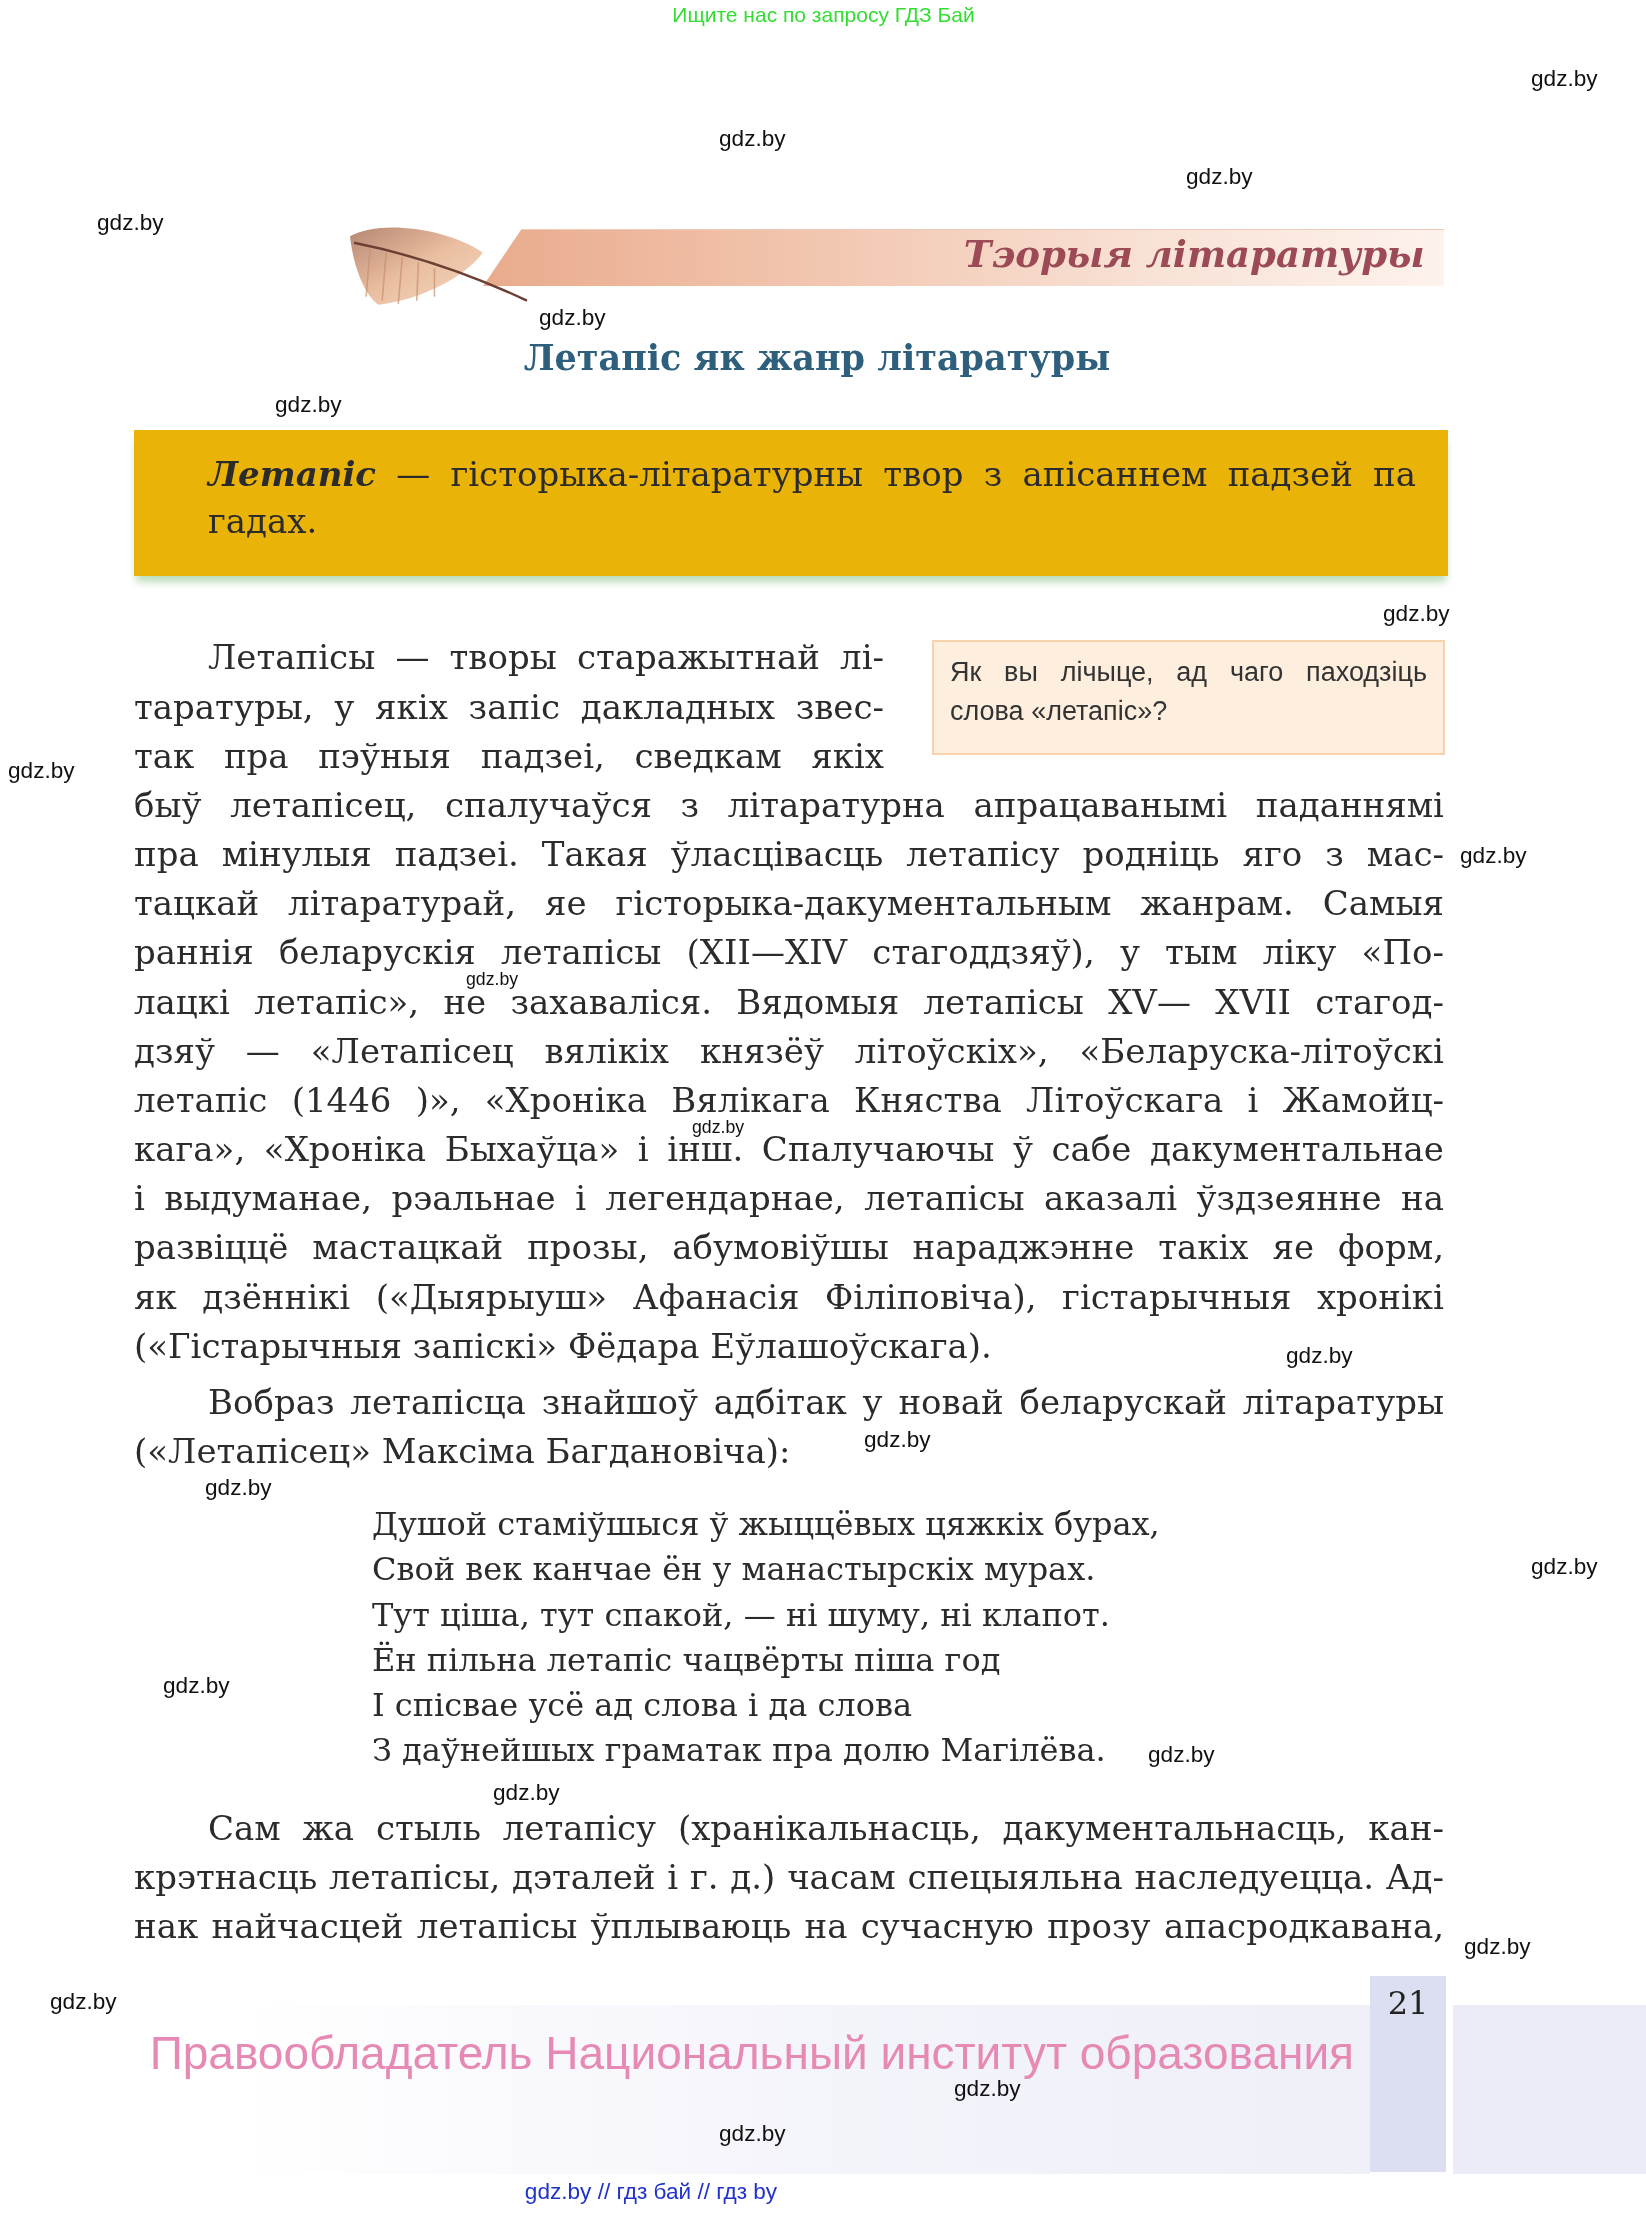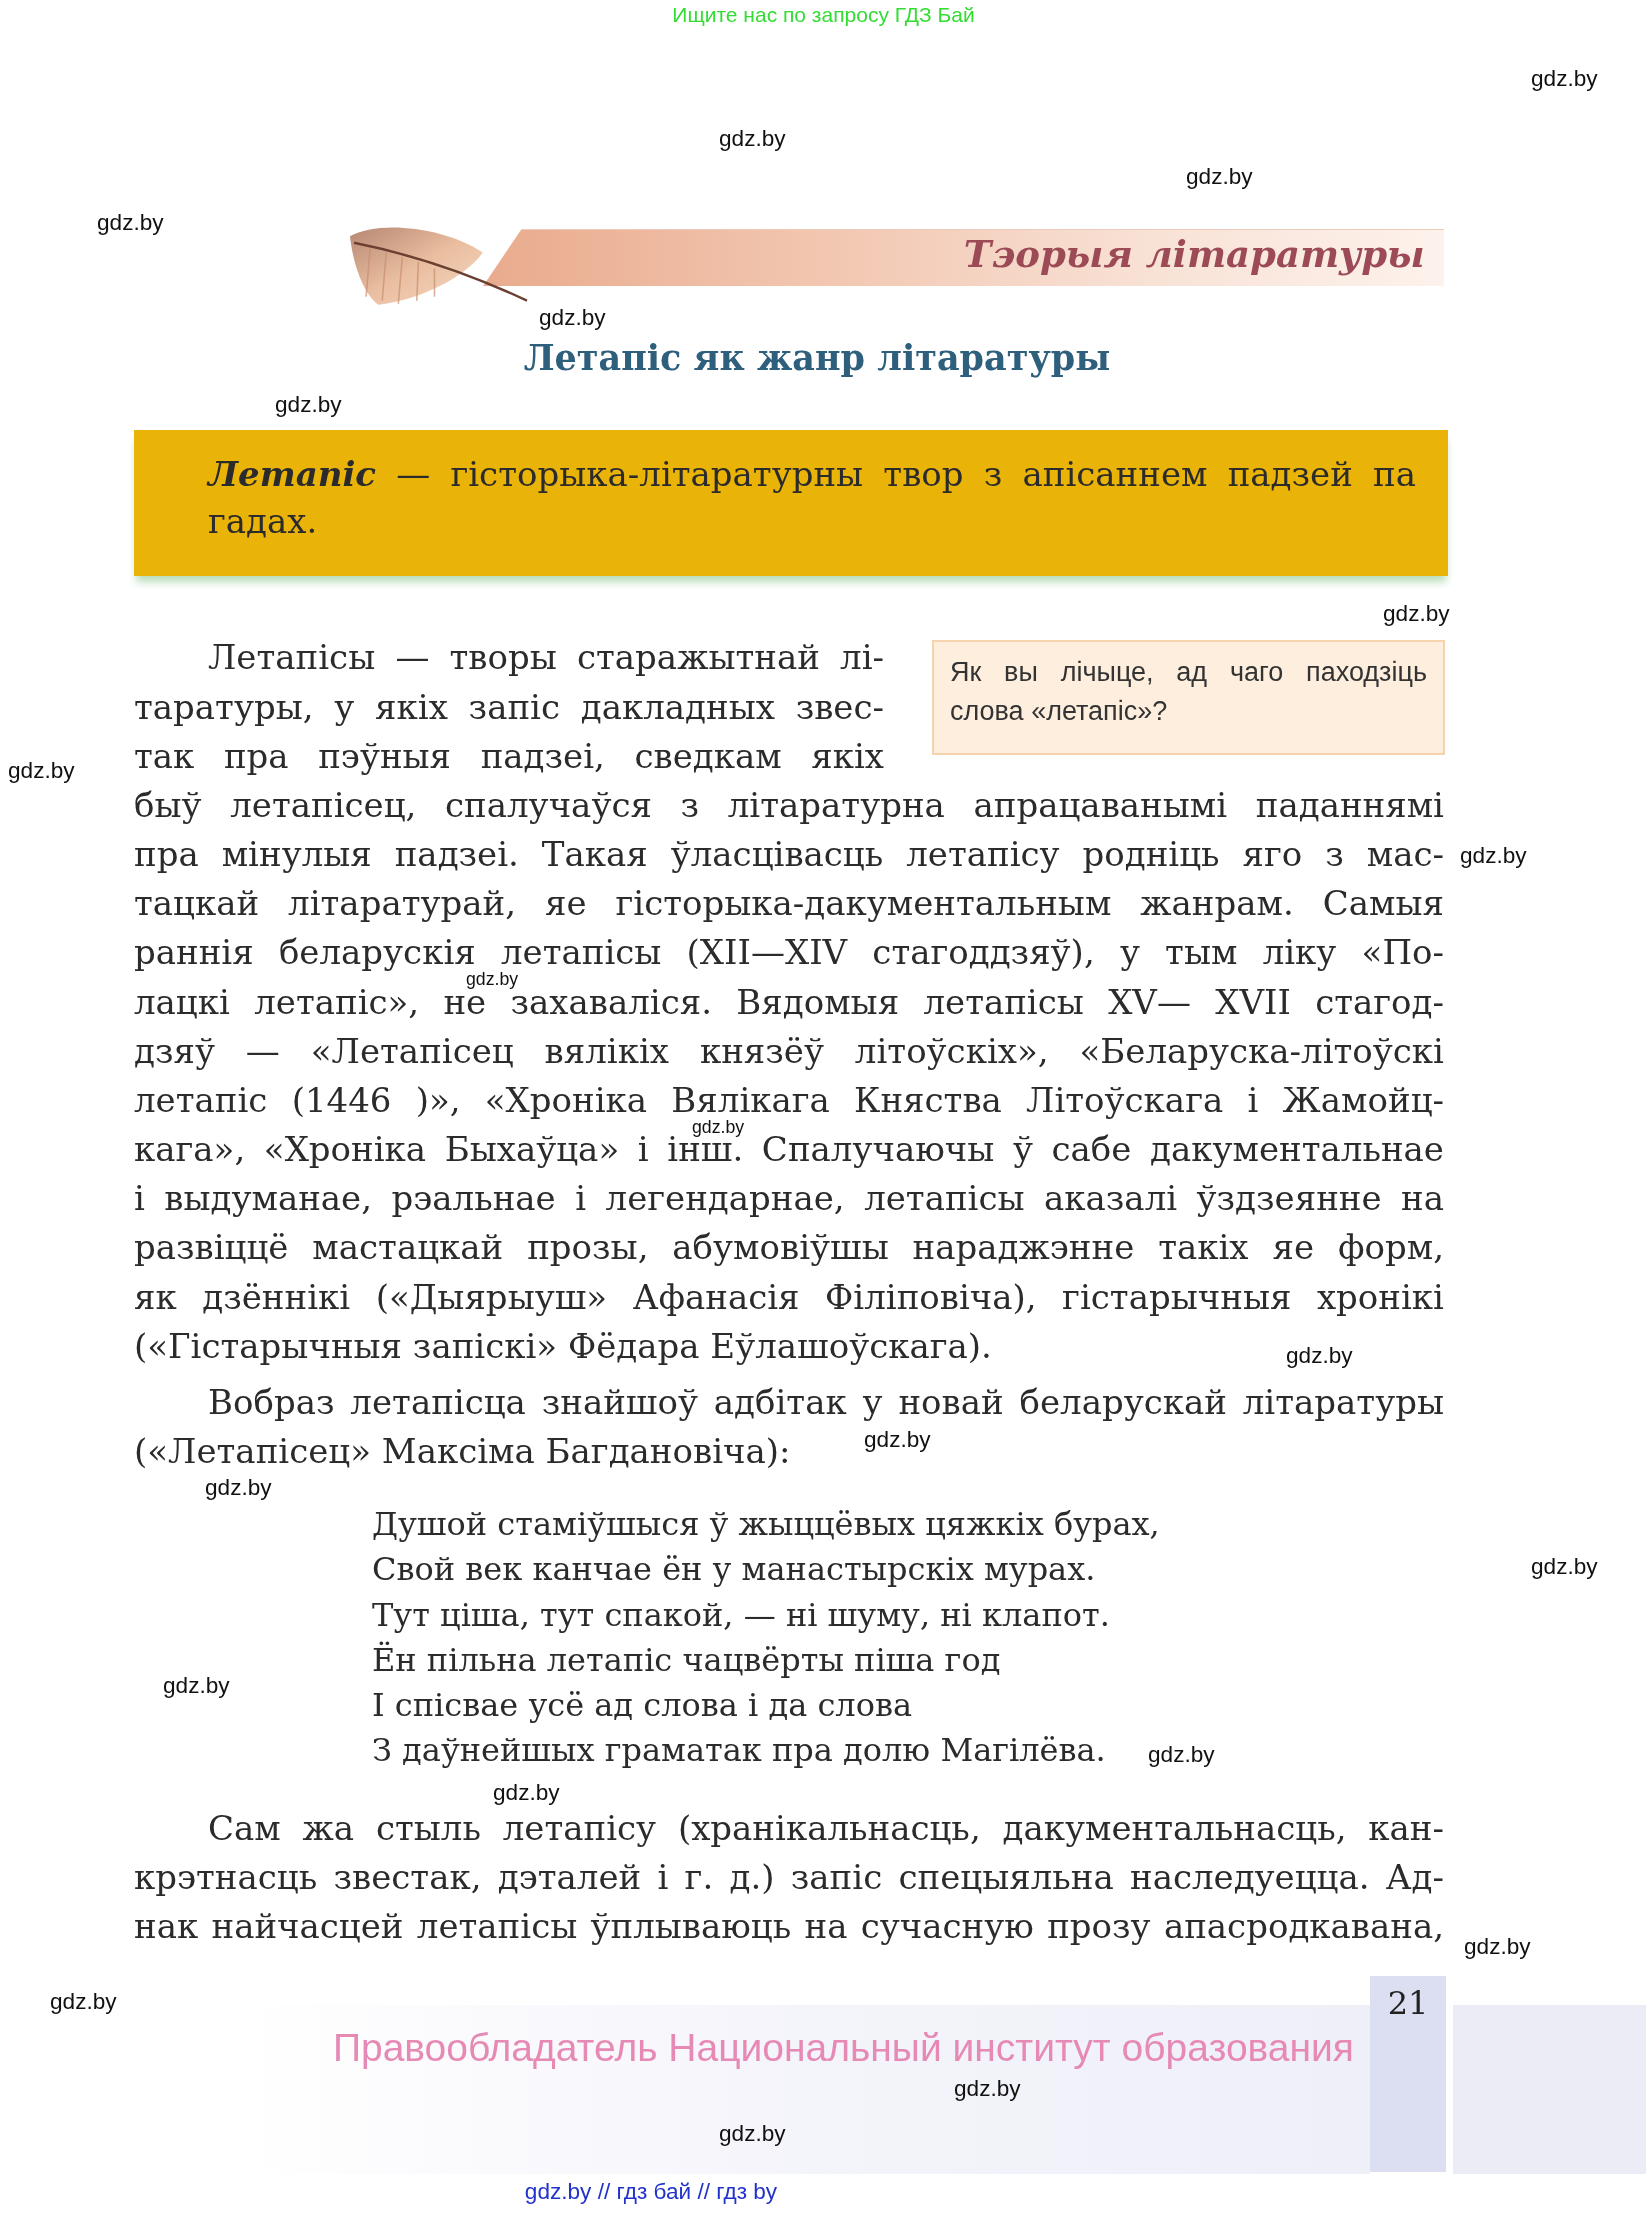--- a/index.html
+++ b/index.html
@@ -75,21 +75,21 @@
   }
   .footer-band-right {
     left: 1453px; top: 2005px; width: 193px; height: 169px; background: #ececf7;
   }
   .page-num-box {
     left: 1370px; top: 1976px; width: 76px; height: 196px; background: #dcdff1;
     text-align: center; font-size: 32px; padding-top: 8px; box-sizing: border-box; color: #222;
   }
   .copyright {
     left: 0; width: 1370px; top: 2026px; text-align: right; padding-right: 16px; box-sizing: border-box;
-    font-family: "Liberation Sans", sans-serif; font-size: 39px; color: #e68ab5;
+    font-family: "Liberation Sans", sans-serif; font-size: 46px; color: #e68ab5;
   }
   .bottom-links {
     left: 0; width: 1302px; top: 2179px; text-align: center;
     font-family: "Liberation Sans", sans-serif; font-size: 22.6px; color: #2233cc;
   }
 </style>
 </head>
 <body>
 
 <div class="abs top-search">Ищите нас по запросу ГДЗ Бай</div>
@@ -169,21 +169,21 @@
 <div class="para-line last" style="top:1427px">(«Летапісец» Максіма Багдановіча):</div>
 
 <div class="poem-line" style="top:1502px">Душой стаміўшыся ў жыццёвых цяжкіх бурах,</div>
 <div class="poem-line" style="top:1547px">Свой век канчае ён у манастырскіх мурах.</div>
 <div class="poem-line" style="top:1593px">Тут ціша, тут спакой, — ні шуму, ні клапот.</div>
 <div class="poem-line" style="top:1638px">Ён пільна летапіс чацвёрты піша год</div>
 <div class="poem-line" style="top:1683px">І спісвае усё ад слова і да слова</div>
 <div class="poem-line" style="top:1728px">З даўнейшых граматак пра долю Магілёва.</div>
 
 <div class="para-line ind" style="top:1804px">Сам жа стыль летапісу (хранікальнасць, дакументальнасць, кан-</div>
-<div class="para-line" style="top:1853px">крэтнасць звестак, дэталей і г. д.) запіс спецыяльна наследуецца. Ад-</div>
+<div class="para-line" style="top:1853px">крэтнасць летапісы, дэталей і г. д.) часам спецыяльна наследуецца. Ад-</div>
 <div class="para-line" style="top:1902px">нак найчасцей летапісы ўплываюць на сучасную прозу апасродкавана,</div>
 
 <div class="abs footer-band"></div>
 <div class="abs footer-band-right"></div>
 <div class="abs page-num-box">21</div>
 <div class="abs copyright">Правообладатель Национальный институт образования</div>
 <div class="abs wm" style="left:954px;top:2076px">gdz.by</div>
 <div class="abs wm" style="left:719px;top:2121px">gdz.by</div>
 <div class="abs bottom-links">gdz.by  //  гдз бай  //  гдз by</div>
 

